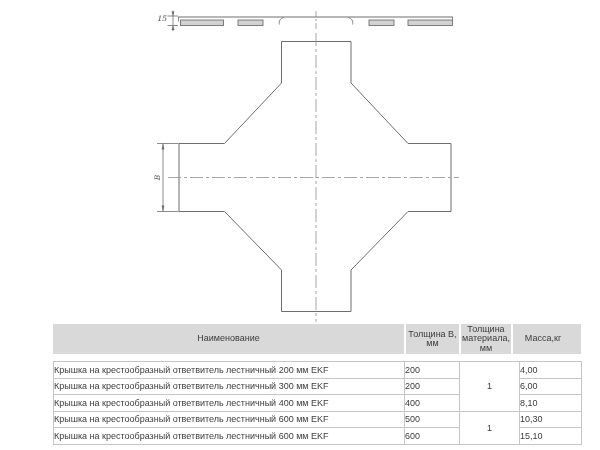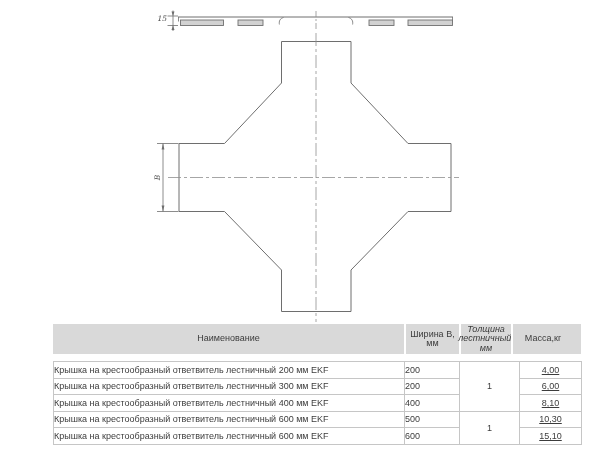--- a/index.html
+++ b/index.html
@@ -22,35 +22,35 @@
     display:flex;height:30px;background:#d9d9d9;
     font-size:9px;line-height:9.5px;color:#3c3c3c;
   }
   .thead .hcell{
     display:flex;flex-direction:column;justify-content:center;align-items:center;
     text-align:center;box-sizing:border-box;
   }
   .thead .hcell + .hcell{border-left:2px solid #ffffff;}
   .h-name{width:351px;}
   .h-width{width:55px;}
-  .h-thickness{width:52px;font-style:italic;}
+  .h-thickness{width:52px;}
   .h-mass{width:62px;}
 
   table.tbody{
     margin-top:7px;border-collapse:collapse;table-layout:fixed;width:528px;
     font-size:9px;color:#3c3c3c;padding-left:41px;
   }
   table.tbody td{
     border:1px solid #c6c6c6;height:16.5px;padding:0;
     vertical-align:middle;background:#ffffff;box-sizing:border-box;
   }
   td.c-name{width:351px;text-align:left;padding-left:6px;}
   td.c-width{width:55px;}
   td.c-thickness{width:60px;text-align:center;}
-  td.c-mass{width:62px;text-align:center;text-decoration:underline;}
+  td.c-mass{width:62px;text-align:left;}
 
   
   .outline{fill:none;stroke:#6e6e6e;stroke-width:1;}
   .thin{fill:none;stroke:#6e6e6e;stroke-width:0.8;}
   .centerline{fill:none;stroke:#8f8f8f;stroke-width:0.8;stroke-dasharray:13 3 3 3;}
   .centerline-short{fill:none;stroke:#8f8f8f;stroke-width:0.8;stroke-dasharray:6 2 2 2;}
   .flange{fill:#d2d2d2;stroke:#707070;stroke-width:0.9;}
   .dimtext{fill:#4a4a4a;font-family:"DejaVu Serif", serif;font-style:italic;font-size:7.5px;}
   .arrow{fill:#6e6e6e;stroke:none;}
 </style>
@@ -95,26 +95,26 @@
     </g>
   </svg>
 
   <div id="spec-table">
 
     <div class="thead">
       <div class="hcell h-name">
         <span>Наименование</span>
       </div>
       <div class="hcell h-width">
-        <span>Ширина В,</span>
+        <span>Толщина В,</span>
         <span>мм</span>
       </div>
       <div class="hcell h-thickness">
         <span>Толщина</span>
-        <span>лестничный,</span>
+        <span>материала,</span>
         <span>мм</span>
       </div>
       <div class="hcell h-mass">
         <span>Масса,кг</span>
       </div>
     </div>
 
     <table class="tbody">
       <tbody>
           <tr>

